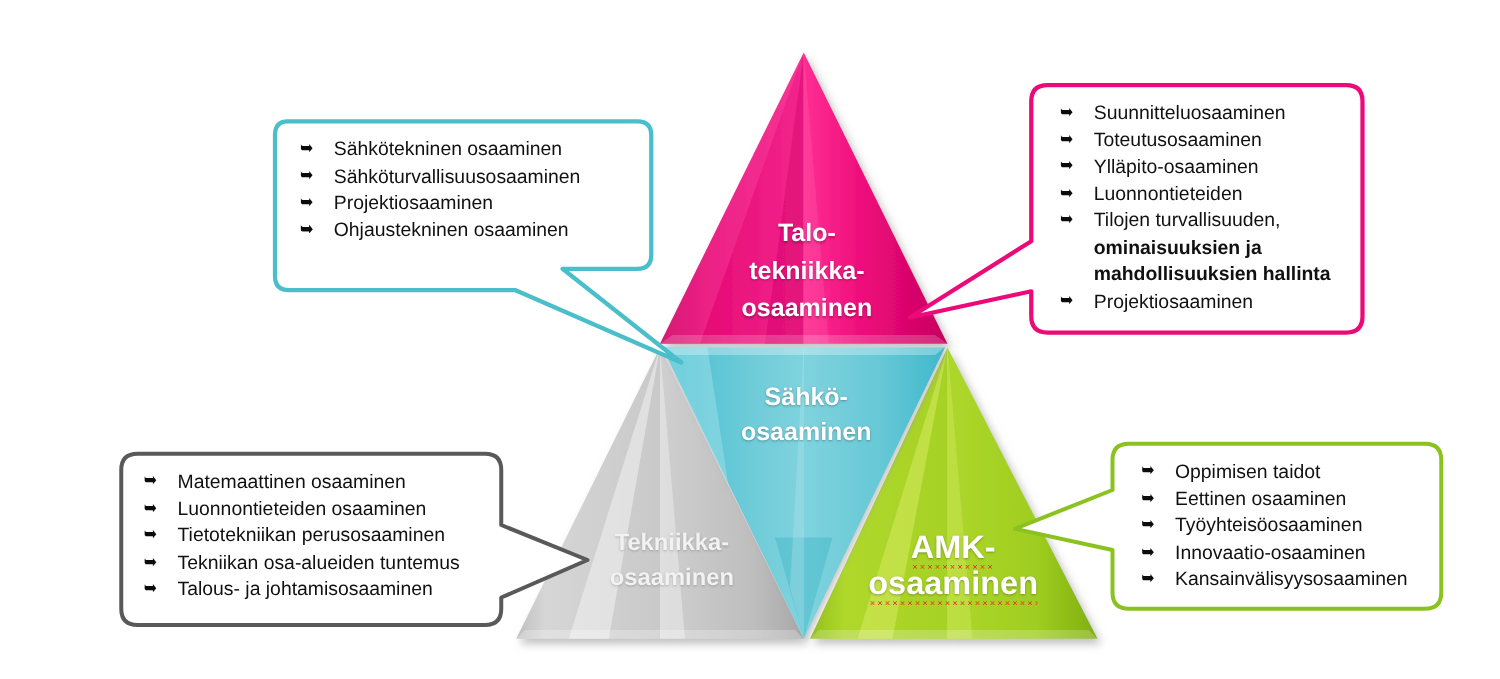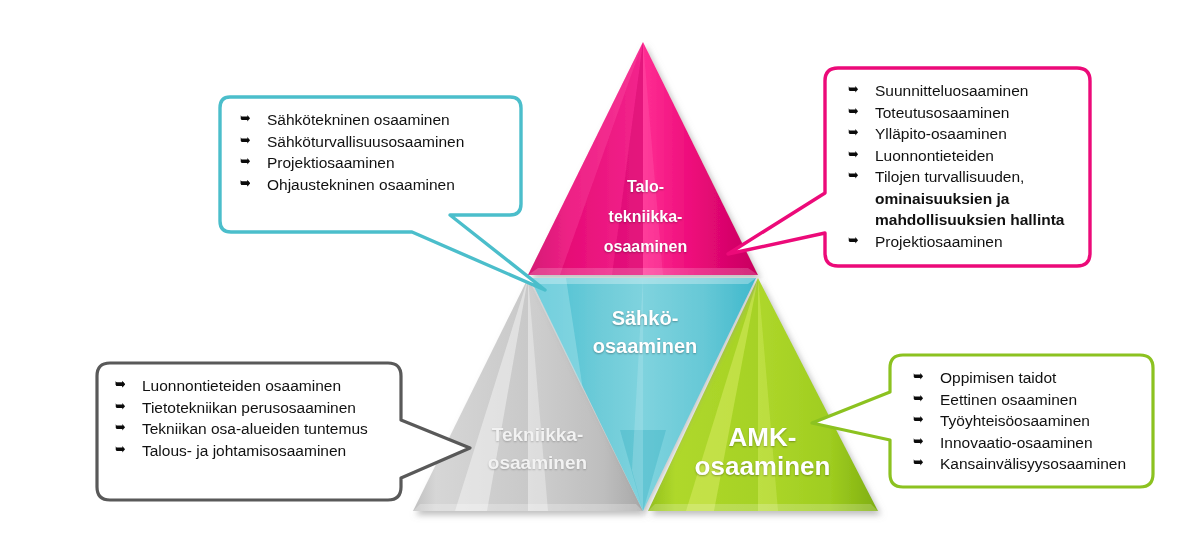--- a/index.html
+++ b/index.html
@@ -73,21 +73,21 @@
     position: absolute;
     color: #ffffff;
     font-weight: bold;
     text-align: center;
     line-height: 28px;
     text-shadow: 0 1px 2px rgba(0,0,0,0.30);
     white-space: nowrap;
   }
   #label-building {
     left: 563px; top: 172px; width: 165px;
-    font-size: 16px; line-height: 30px;
+    font-size: 20px; line-height: 30px;
   }
   #label-electrical {
     left: 565px; top: 304px; width: 160px;
     font-size: 20px; line-height: 28px;
   }
   #label-engineering {
     left: 455px; top: 421px; width: 165px;
     font-size: 19px; line-height: 28px;
     color: #f2f2f2;
     text-shadow: 0 1px 2px rgba(0,0,0,0.22);
@@ -247,21 +247,21 @@
       <li><span class="bullet">➥</span><span>Tilojen turvallisuuden,</span>
         <span class="cont">ominaisuuksien ja</span>
         <span class="cont">mahdollisuuksien hallinta</span>
       </li>
       <li><span class="bullet">➥</span><span>Projektiosaaminen</span></li>
     </ul>
   </div>
 
   <div class="callout-text" id="callout-engineering-text">
     <ul>
-      <li><span class="bullet">➥</span></li>
+      <li><span class="bullet">➥</span><span>Matemaattinen osaaminen</span></li>
       <li><span class="bullet">➥</span><span>Luonnontieteiden osaaminen</span></li>
       <li><span class="bullet">➥</span><span>Tietotekniikan perusosaaminen</span></li>
       <li><span class="bullet">➥</span><span>Tekniikan osa-alueiden tuntemus</span></li>
       <li><span class="bullet">➥</span><span>Talous- ja johtamisosaaminen</span></li>
     </ul>
   </div>
 
   <div class="callout-text" id="callout-uas-text">
     <ul>
       <li><span class="bullet">➥</span><span>Oppimisen taidot</span></li>

